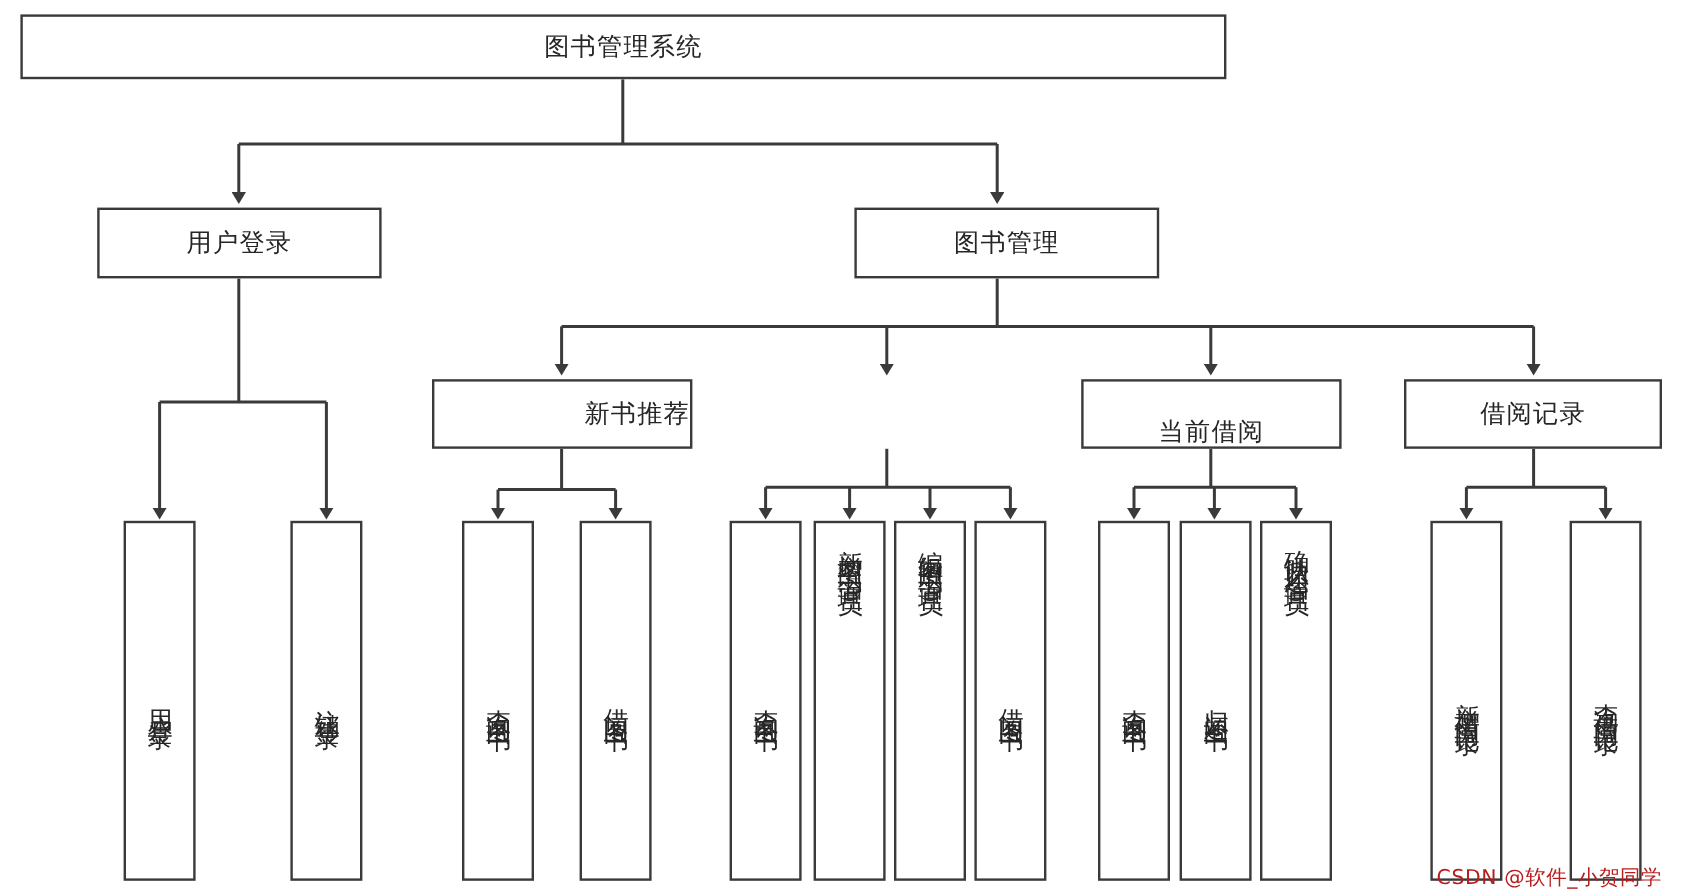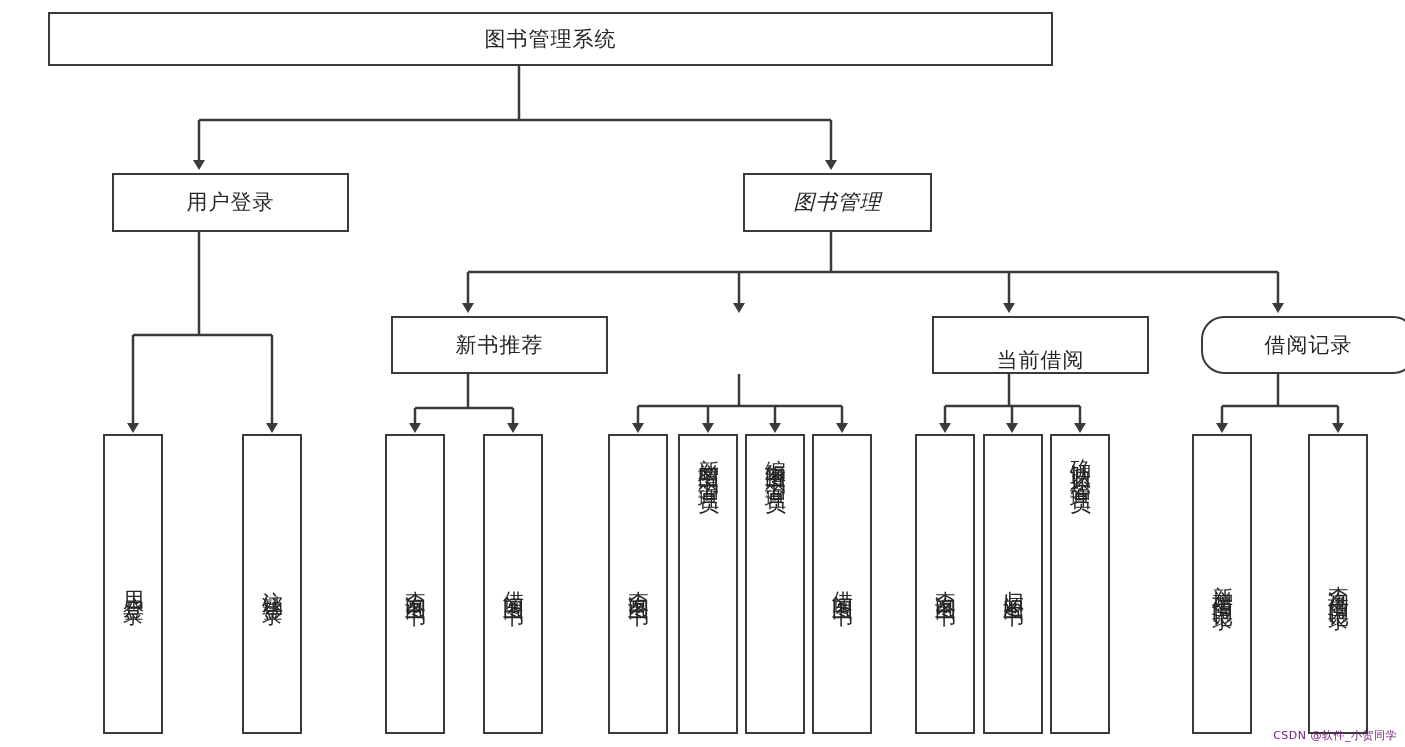--- a/index.html
+++ b/index.html
@@ -4,33 +4,33 @@
 <style>
   html,body{margin:0;padding:0;background:#ffffff;}
   body{
     width:1405px;height:747px;
     font-family:"DejaVu Sans","Liberation Sans",sans-serif;
     overflow:hidden;position:relative;
   }
   #stage{position:absolute;left:0;top:0;width:1405px;height:747px;}
   .node{position:absolute;box-sizing:border-box;background:#ffffff;
         border:2.5px solid #3a3a3a;display:flex;align-items:center;
-        justify-content:center;margin-left:31px;}
+        justify-content:center;}
   .node .lbl{color:#262626;font-size:21px;line-height:1.15;
         letter-spacing:1px;white-space:nowrap;}
   .leaf{position:absolute;box-sizing:border-box;background:#ffffff;
         border:2.5px solid #3a3a3a;display:flex;justify-content:center;}
   .leaf .vlbl{writing-mode:vertical-rl;text-orientation:upright;
         color:#262626;font-size:21px;letter-spacing:5px;line-height:1.0;
         white-space:nowrap;}
   .leaf.center{align-items:center;}
   .leaf.top{align-items:flex-start;padding-top:6px;}
   svg.wires{position:absolute;left:0;top:0;width:1405px;height:747px;
         pointer-events:none;}
-  .wm{position:absolute;right:8px;bottom:4px;font-size:11px;color:#701a75;
+  .wm{position:absolute;right:20px;bottom:4px;font-size:17px;color:#b91c1c;
         white-space:nowrap;letter-spacing:0.5px;}
 </style>
 </head>
 <body>
 
 <div id="stage">
 
   <svg class="wires" viewBox="0 0 1405 747">
     <defs>
       <marker id="arw" markerWidth="10" markerHeight="12" refX="1" refY="6" orient="auto" markerUnits="userSpaceOnUse">
@@ -81,31 +81,31 @@
     </g>
   </svg>
 
   <div class="node" style="left:17px;top:12px;width:1005px;height:54px;">
     <span class="lbl">图书管理系统</span>
   </div>
 
   <div class="node" style="left:81px;top:173px;width:237px;height:59px;">
     <span class="lbl">用户登录</span>
   </div>
-  <div class="node" style="left:712px;top:173px;width:189px;height:59px;font-style:italic;">
+  <div class="node" style="left:712px;top:173px;width:254px;height:59px;">
     <span class="lbl">图书管理</span>
   </div>
 
-  <div class="node" style="left:360px;top:316px;width:217px;height:58px;">
+  <div class="node" style="left:360px;top:316px;width:217px;height:58px;justify-content:flex-end;">
     <span class="lbl">新书推荐</span>
   </div>
   <div class="node" style="left:901px;top:316px;width:217px;height:58px;align-items:flex-end;">
     <span class="lbl">当前借阅</span>
   </div>
-  <div class="node" style="left:1170px;top:316px;width:215px;height:58px;border-radius:23px;">
+  <div class="node" style="left:1170px;top:316px;width:215px;height:58px;">
     <span class="lbl">借阅记录</span>
   </div>
 
   <div class="leaf center" style="left:103px;top:434px;width:60px;height:300px;">
     <span class="vlbl">用户登录</span>
   </div>
   <div class="leaf center" style="left:242px;top:434px;width:60px;height:300px;">
     <span class="vlbl">注销登录</span>
   </div>
 

